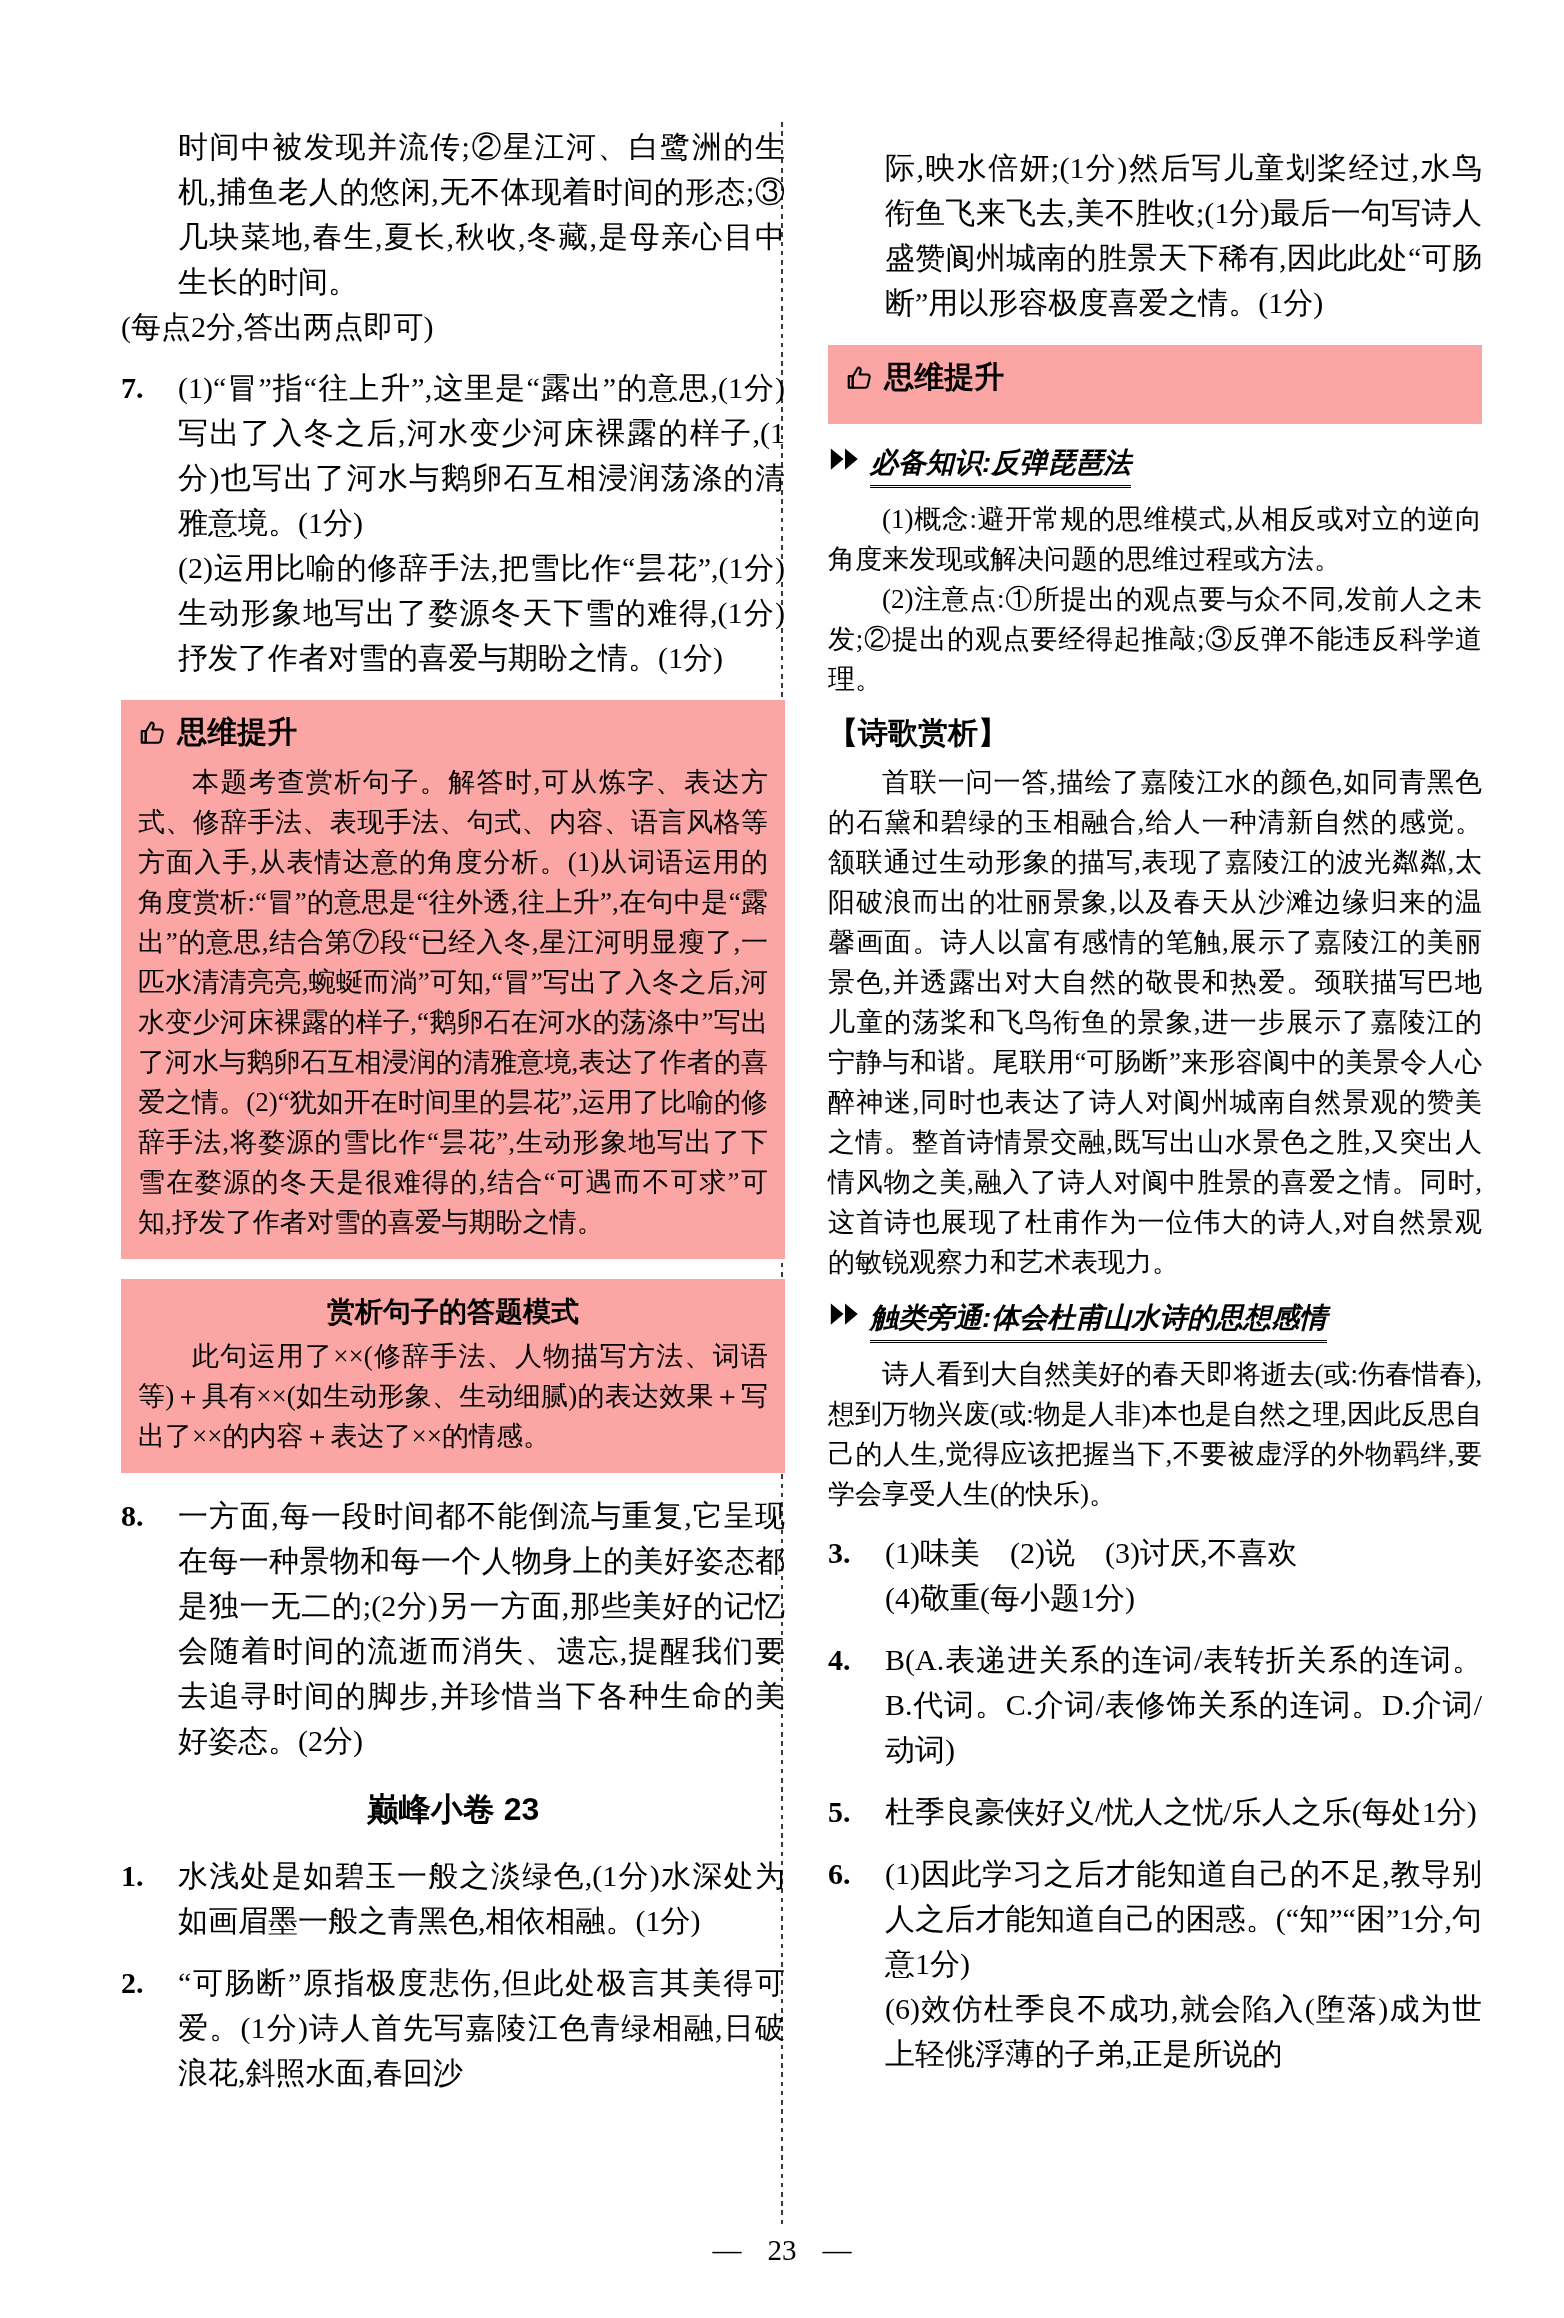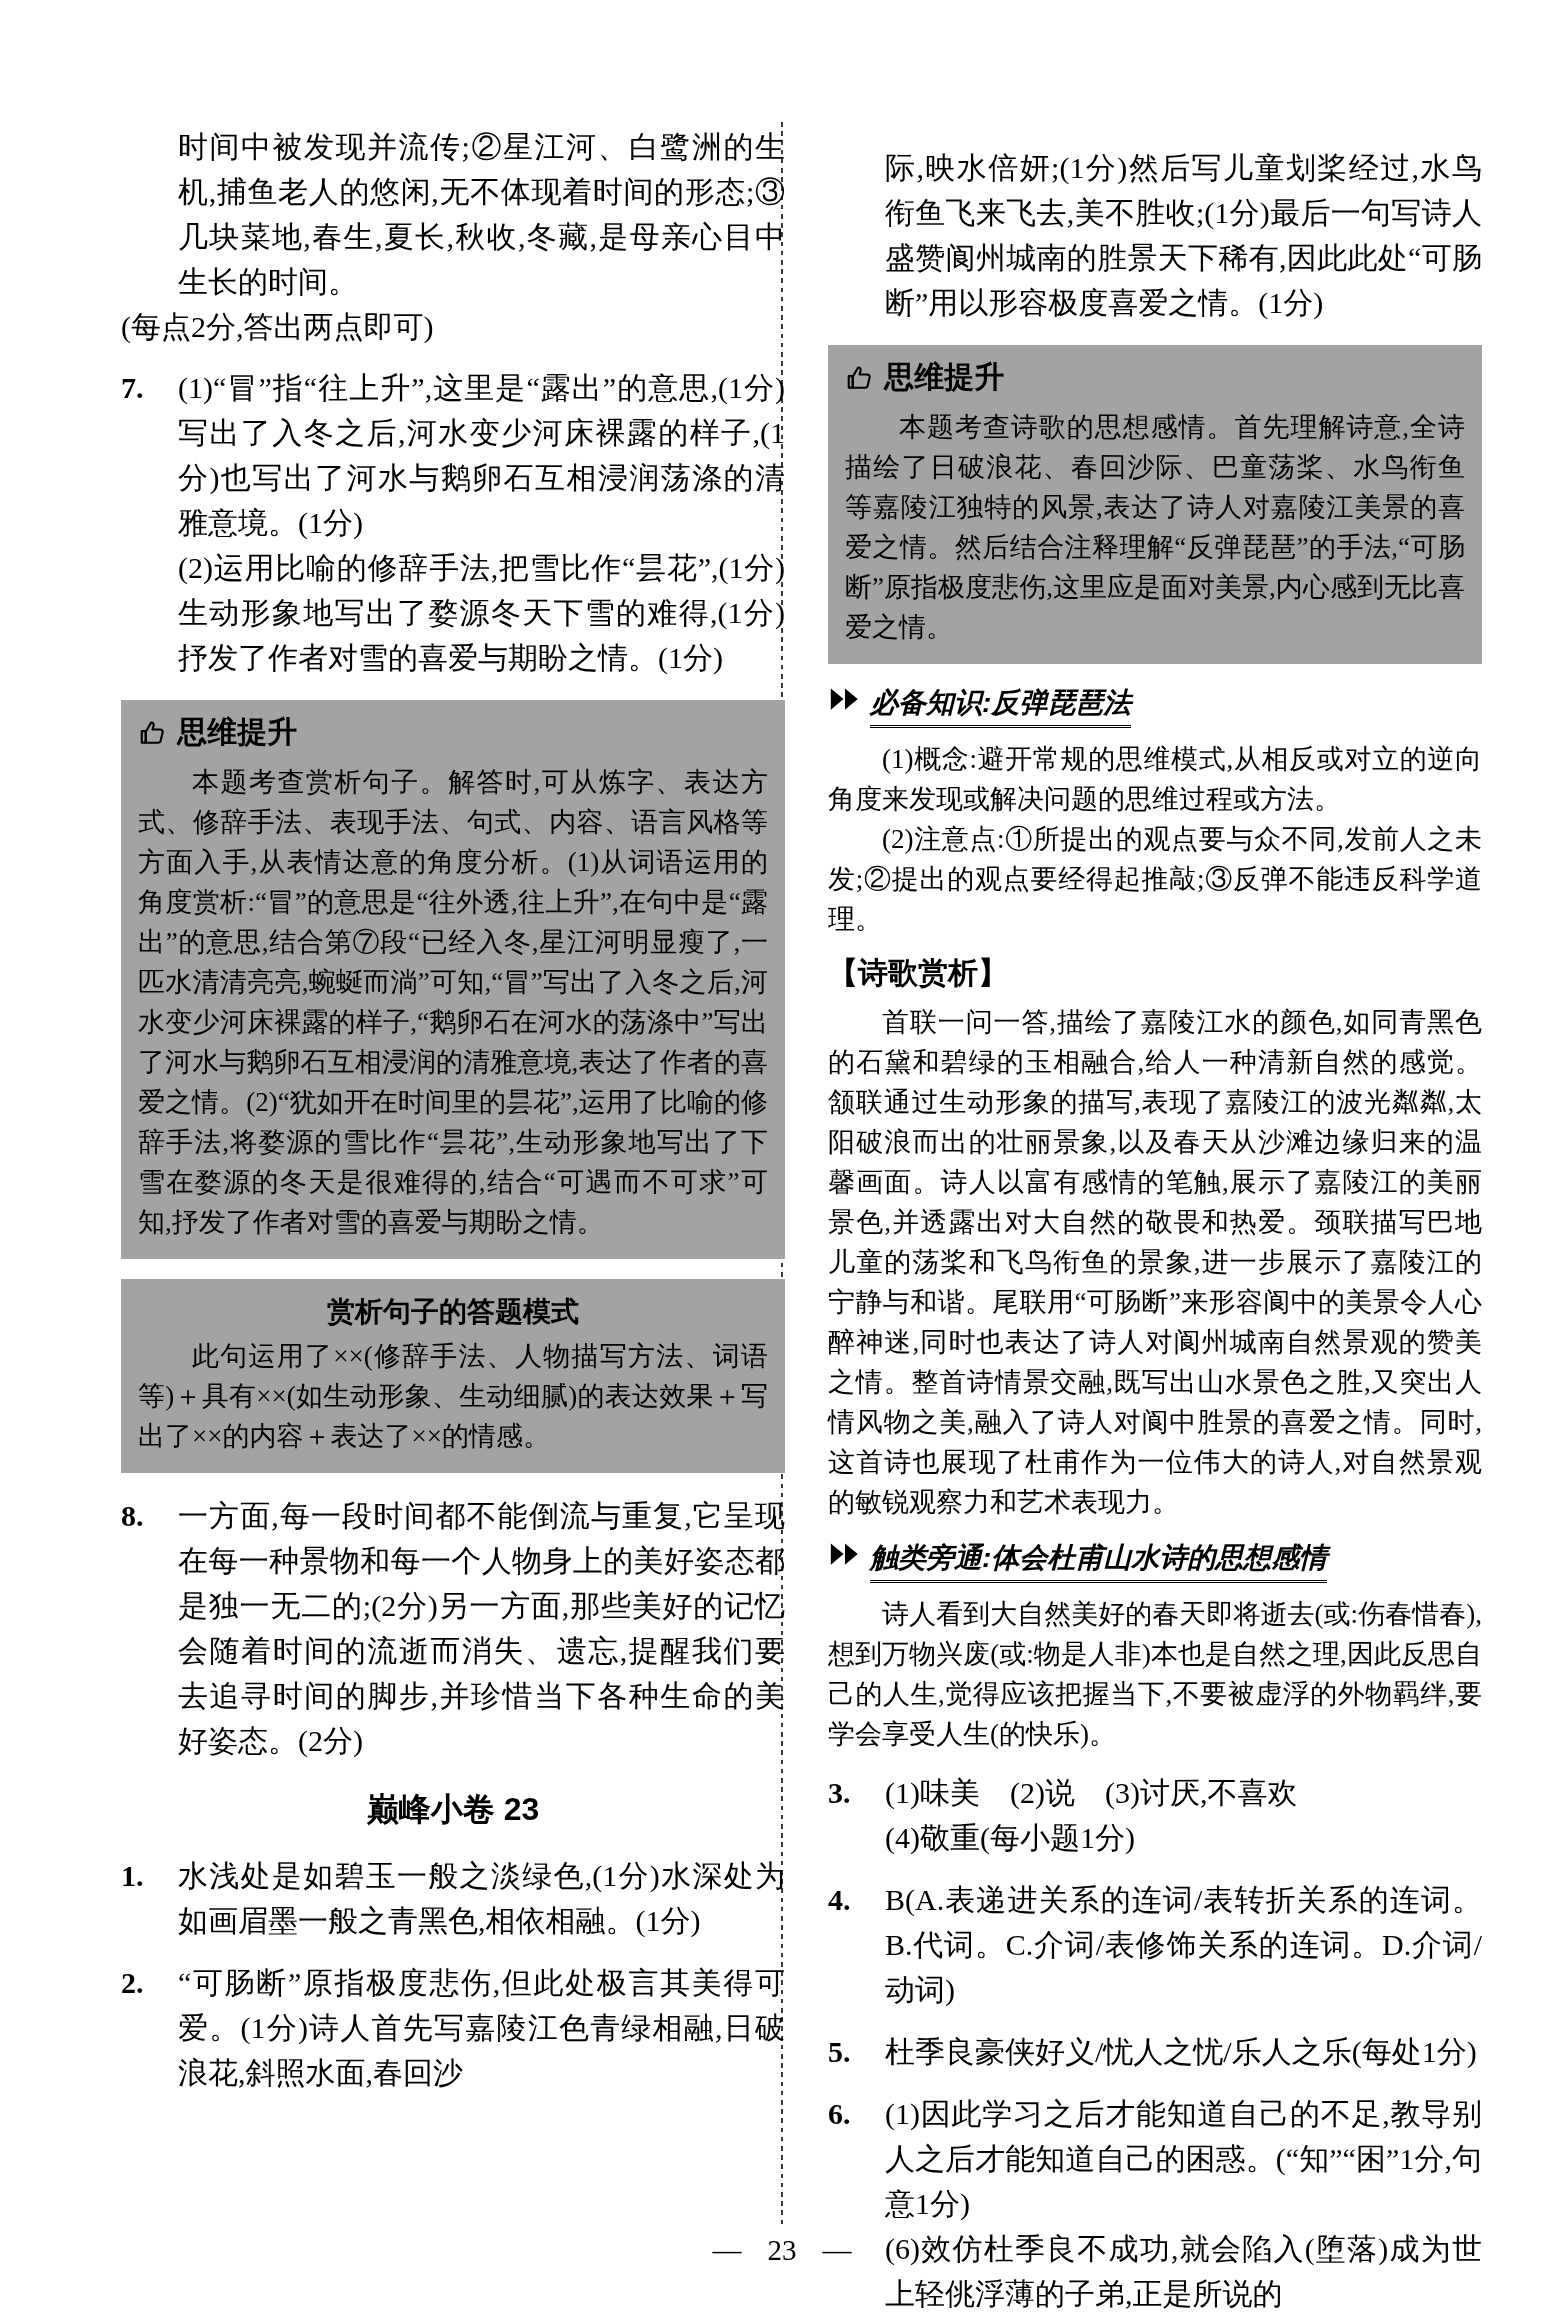--- a/index.html
+++ b/index.html
@@ -18,21 +18,21 @@
 
   .body-text{font-size:30px;line-height:45px;text-align:justify;}
   .small-text{font-size:27px;line-height:40px;text-align:justify;}
 
   .hang{display:flex;margin:16px 0 17px;}
   .hang .num{flex:0 0 57px;font-weight:bold;font-size:30px;line-height:45px;}
   .hang .itembody{flex:1;}
   .indent-body{margin-left:57px;}
   .note-line{margin:0 0 6.6px;}
 
-  .graybox{background:#a3a3a3;padding:12px 17px 17px;margin:20px 0;}
+  .graybox{background:#fca5a5;padding:12px 17px 17px;margin:20px 0;}
   .box-head{display:flex;align-items:center;gap:9.2px;margin-bottom:9.2px;
     font-family:"Liberation Sans","DejaVu Sans",sans-serif;font-weight:bold;font-size:30px;}
   .box-body{text-indent:2em;}
   .box-subtitle{text-align:center;font-weight:bold;font-size:28px;line-height:41px;margin-bottom:4px;}
 
   .section-label{display:flex;align-items:flex-start;gap:8px;margin:17px 0 10.5px;}
   .section-label .label-text{
     font-family:"Liberation Sans","DejaVu Sans",sans-serif;font-weight:bold;font-size:28px;line-height:37px;
     border-bottom:3.3px double #000;padding-bottom:4px;font-style:italic;
   }
@@ -116,21 +116,20 @@
     <div class="body-text indent-body">际,映水倍妍;(1分)然后写儿童划桨经过,水鸟衔鱼飞来飞去,美不胜收;(1分)最后一句写诗人盛赞阆州城南的胜景天下稀有,因此此处“可肠断”用以形容极度喜爱之情。(1分)</div>
 
     <div class="graybox">
       <div class="box-head">
         <svg class="icon-svg" width="30" height="30" viewBox="0 0 24 24" fill="none" stroke="#000" stroke-width="1.7" stroke-linejoin="round">
           <path d="M3 10.5h3.2v9.2H3z"></path>
           <path d="M6.2 18.9V11l4.3-7.4c1.5 0 2.4 1.1 2 2.5L11.6 9.2h6.2c1.3 0 2.2 1.2 1.9 2.4l-1.5 6.3a2.4 2.4 0 0 1-2.3 1.9H6.2z"></path>
         </svg>
         <span>思维提升</span>
       </div>
-      <div class="small-text box-body">本题考查诗歌的思想感情。首先理解诗意,全诗描绘了日破浪花、春回沙际、巴童荡桨、水鸟衔鱼等嘉陵江独特的风景,表达了诗人对嘉陵江美景的喜爱之情。然后结合注释理解“反弹琵琶”的手法,“可肠断”原指极度悲伤,这里应是面对美景,内心感到无比喜爱之情。</div>
     </div>
 
     <div class="section-label">
       <svg class="icon-svg" width="34" height="30" viewBox="0 0 24 20">
         <path d="M2 2.5l9 7.5-9 7.5zM12 2.5l9 7.5-9 7.5z" fill="#000"></path>
       </svg>
       <span class="label-text">必备知识:反弹琵琶法</span>
     </div>
     <div class="small-text para">(1)概念:避开常规的思维模式,从相反或对立的逆向角度来发现或解决问题的思维过程或方法。</div>
     <div class="small-text para">(2)注意点:①所提出的观点要与众不同,发前人之未发;②提出的观点要经得起推敲;③反弹不能违反科学道理。</div>

